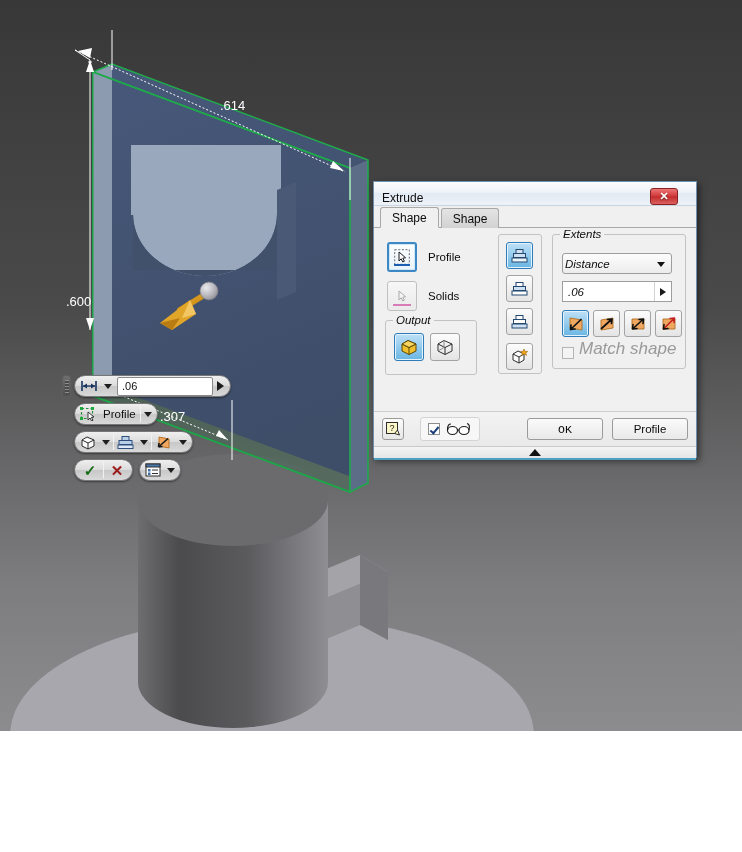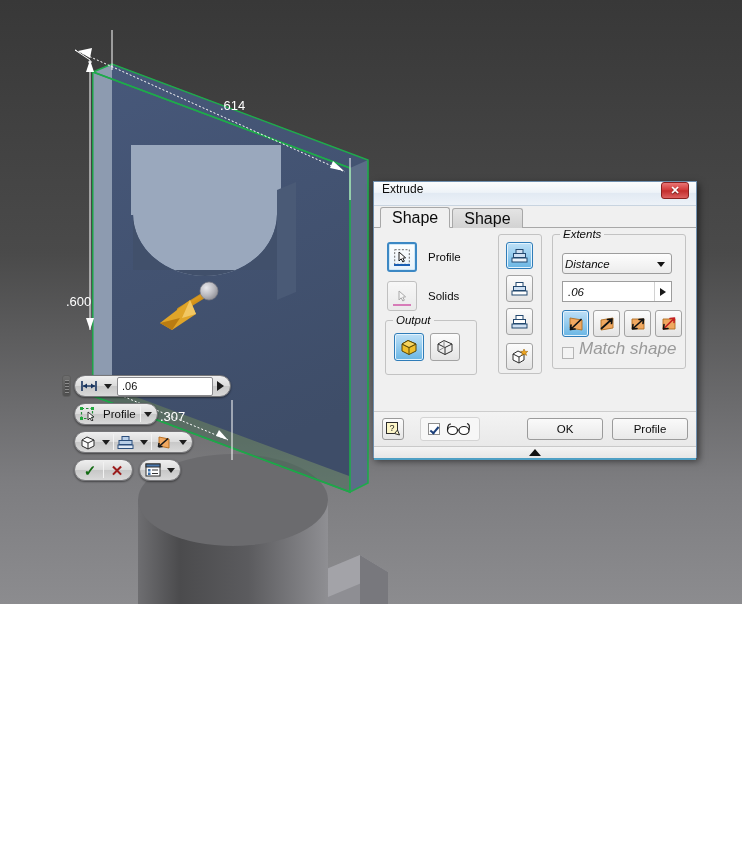--- a/index.html
+++ b/index.html
@@ -8,21 +8,21 @@
     margin: 0; padding: 0;
     width: 742px; height: 852px;
     overflow: hidden;
     font-family: "Liberation Sans", sans-serif;
   }
 
   
   #viewport {
     position: absolute;
     left: 0; top: 0;
-    width: 742px; height: 604px;
+    width: 742px; height: 731px;
     background: linear-gradient(to bottom, #383838 0%, #4a4a4a 42%, #7d7d80 80%, #8c8c8f 100%);
     overflow: hidden;
   }
   #scene-svg { position: absolute; left: 0; top: 0; }
 
   
   #mini-toolbar {
     position: absolute;
     left: 62px; top: 374px;
     width: 172px;
@@ -83,22 +83,22 @@
     background: #f0f0f0;
     border: 1px solid #6f8fae;
     box-shadow: 2px 3px 7px rgba(0,0,0,.55);
     font-size: 11.5px;
     color: #0b0b0b;
   }
   #dlg-titlebar {
     height: 24px;
     background: linear-gradient(to bottom, #fbfcfd 0%, #eef3f8 45%, #e2eaf3 50%, #edf2f8 100%);
     border-bottom: 1px solid #c8d4e0;
-    display: flex; align-items: flex-start;
-    padding: 0 7px 0 8px;
+    display: flex; align-items: flex-end;
+    padding: 0 18px 0 8px;
   }
   #dlg-title { font-size: 12px; color: #0d0d0d; flex: 1; }
   #dlg-close {
     width: 28px; height: 17px;
     background: linear-gradient(to bottom, #ea7575 0%, #d33c3c 45%, #c32d2d 52%, #dd6060 100%);
     border: 1px solid #8a2020;
     border-radius: 3px;
     display: flex; align-items: center; justify-content: center;
     color: #fff; font-size: 11px; font-weight: bold;
     text-shadow: 0 1px 1px rgba(0,0,0,.5);
@@ -116,21 +116,21 @@
     content:""; position:absolute; left:0; right:0; bottom:0; height:1px; background:#a8a8a8;
   }
   .tab {
     height: 20px; padding: 8px 11px;
     display: flex; align-items: center;
     border: 1px solid #a8a8a8;
     border-bottom: none;
     border-radius: 3px 3px 0 0;
     background: linear-gradient(to bottom,#e4e4e4,#d2d2d2);
     margin-right: 2px;
-    font-size: 16px;
+    font-size: 12px;
     cursor: pointer;
     position: relative; z-index: 2;
   }
   .tab.active {
     background: #f0f0f0;
     z-index: 3;
     height: 21px;
     border-bottom: 1px solid #f0f0f0;
   }
   #dlg-body {
@@ -271,21 +271,21 @@
   }
   .dlg-btn {
     height: 22px; width: 76px;
     border: 1px solid #9b9b9b;
     border-radius: 3px;
     background: linear-gradient(to bottom,#fafafa,#e9e9e9);
     display:flex;align-items:center;justify-content:center;
     font-size: 11.5px;
     cursor:pointer;
   }
-  #ok-button { margin-left: auto; }
+  #ok-button { margin-left: auto; font-family: Liberation Mono, monospace; }
   #cancel-button { margin-left: 9px; }
 
   #dlg-resize {
     position: absolute; left:0; right:0; top: 264px;
     height: 12px;
     background: linear-gradient(to bottom,#f4f4f4,#e6e6e6);
     border-top: 1px solid #c9c9c9;
     display:flex;align-items:center;justify-content:center;
     cursor: ns-resize;
   }

